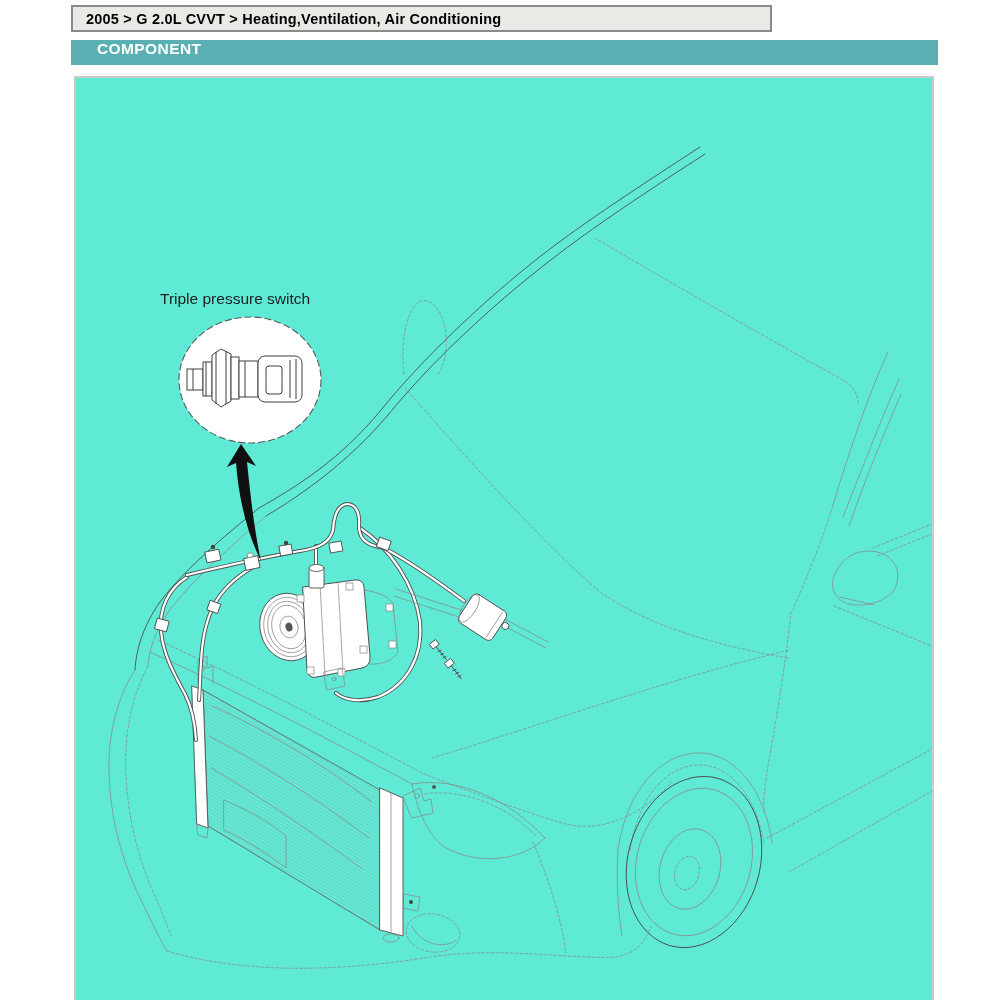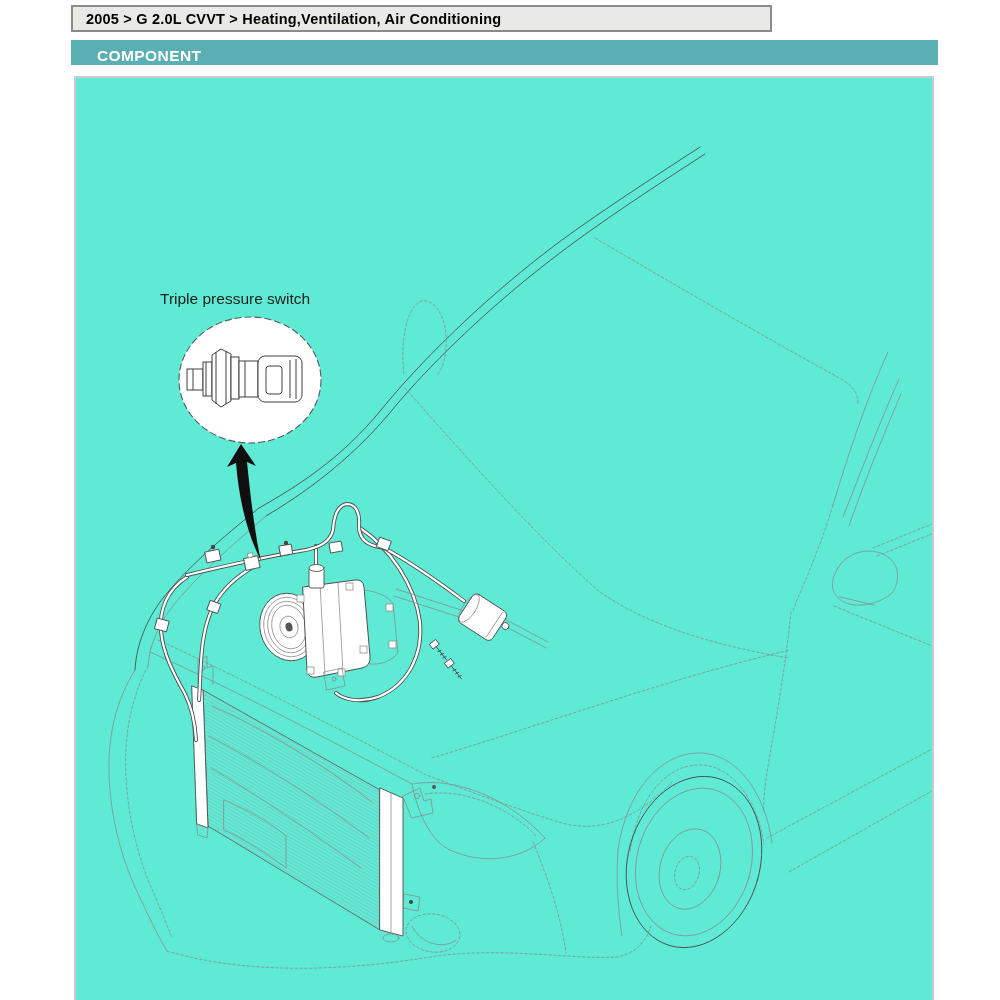--- a/index.html
+++ b/index.html
@@ -7,21 +7,21 @@
        font-family:"Liberation Sans",sans-serif;-webkit-font-smoothing:antialiased}
 
   .crumb-bar{position:absolute;left:71px;top:5px;width:701px;height:27px;
     background:var(--breadcrumb-bg,#E9E9E6);
     border:2px solid var(--breadcrumb-border,#8A8A8A);
     box-sizing:border-box;display:flex;align-items:center}
   .crumb-bar span{font-weight:bold;font-size:14.5px;color:#000;
     padding-left:13px;letter-spacing:.2px;white-space:nowrap}
 
   .section-bar{position:absolute;left:71px;top:40px;width:867px;height:25px;
-    background:var(--accent-teal,#5AAFB2);display:flex;align-items:flex-end;box-sizing:border-box}
+    background:var(--accent-teal,#5AAFB2);display:flex;align-items:flex-start;box-sizing:border-box}
   .section-bar span{color:#fff;font-weight:bold;font-size:15.5px;
     padding-left:26px;letter-spacing:.4px}
 
   .frame{position:absolute;left:74px;top:76px;width:860px;height:924px;
     border:2px solid var(--frame-border,#CBCBCB);border-bottom:none;
     box-sizing:border-box;background:#5eead4}
   .frame svg{position:absolute;left:0;top:0}
 
   .ln{fill:none;stroke:#4f4f4f;stroke-width:1;stroke-linecap:round;stroke-linejoin:round}
   .fn{fill:none;stroke:#8a8a8a;stroke-width:.75;stroke-linecap:round}

